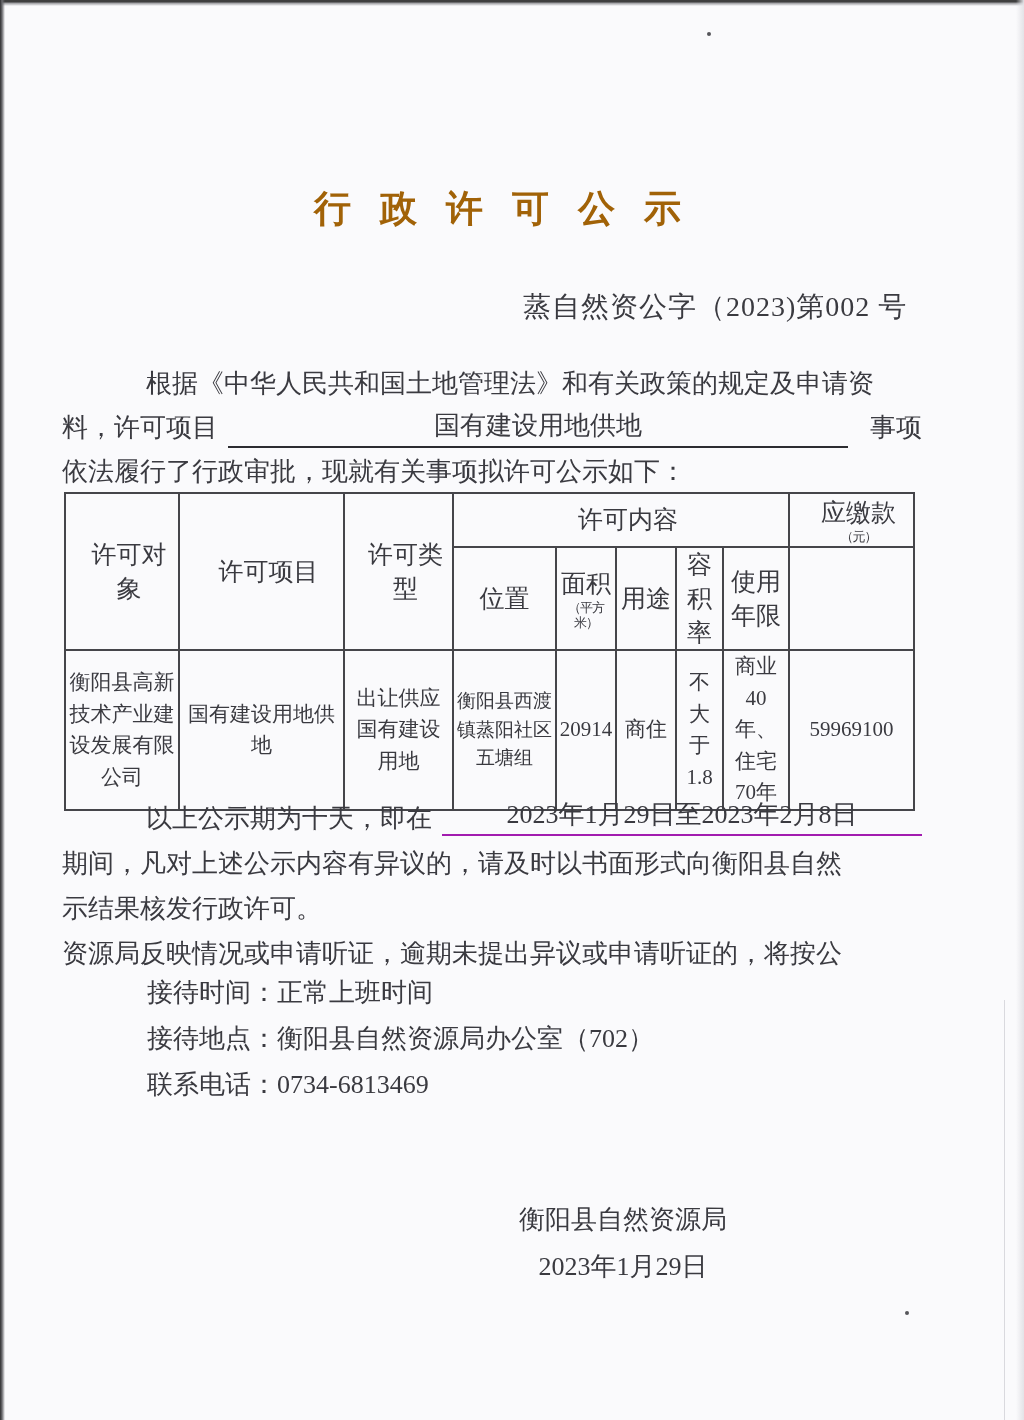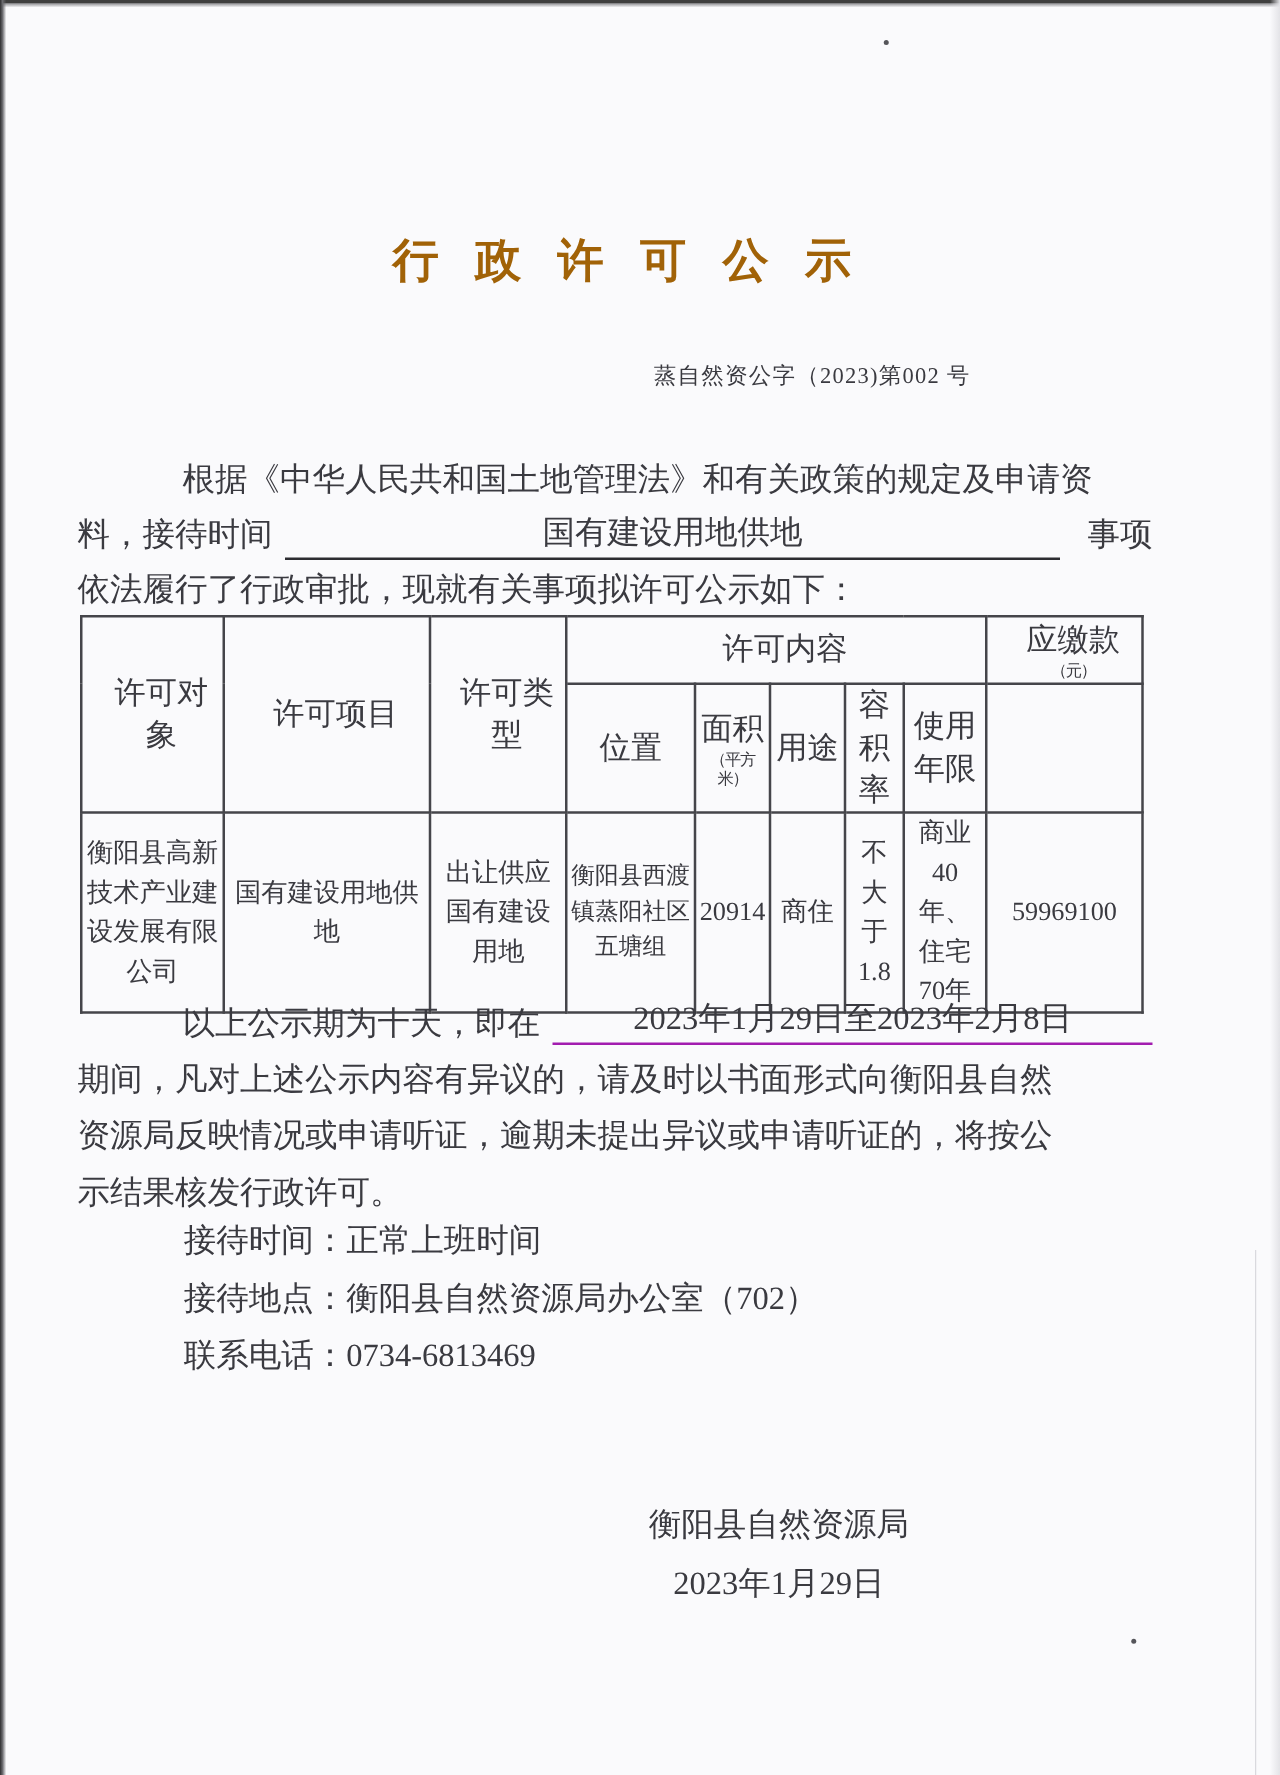--- a/index.html
+++ b/index.html
@@ -34,21 +34,21 @@
   .speck-2 { left: 905px; top: 1311px; width: 4px; height: 4px; }
 
   .title {
     position: absolute; top: 184px; left: 0; width: 1024px;
     margin: 0; text-align: center;
     font-size: 37px; font-weight: bold; letter-spacing: 29px;
     color: #a16207;
   }
   .docnum {
     position: absolute; top: 288px; left: 523px;
-    font-size: 18px; letter-spacing: 1px;
+    font-size: 28px; letter-spacing: 1px;
   }
 
   .para { position: absolute; left: 62px; width: 860px; font-size: 26px; }
   .para .line { height: 44px; line-height: 44px; white-space: nowrap; }
   .para1 { top: 362px; }
   .para1 .indent { padding-left: 84px; }
   .fill-line { display: flex; align-items: stretch; }
   .fill-line .blank {
     flex: 1; text-align: center;
     border-bottom: 2px solid #2c2c31;
@@ -104,21 +104,21 @@
   <div class="speck speck-1"></div>
   <div class="speck speck-2"></div>
 
   <h1 class="title">行政许可公示</h1>
 
   <div class="docnum">蒸自然资公字（2023)第002 号</div>
 
   <div class="para para1">
     <div class="line indent">根据《中华人民共和国土地管理法》和有关政策的规定及申请资</div>
     <div class="line fill-line">
-      <span>料，接待时间</span>
+      <span>料，许可项目</span>
       <span class="blank">国有建设用地供地</span>
       <span>事项</span>
     </div>
     <div class="line">依法履行了行政审批，现就有关事项拟许可公示如下：</div>
   </div>
 
   <table class="permit-table">
     <colgroup>
       <col style="width:114px">
         <col style="width:165px">
@@ -165,22 +165,22 @@
     </tr>
   </tbody>
     </table>
 
   <div class="para notice">
     <div class="line fill-line">
       <span class="np">以上公示期为十天，即在</span>
       <span class="blank2">2023年1月29日至2023年2月8日</span>
     </div>
     <div class="line">期间，凡对上述公示内容有异议的，请及时以书面形式向衡阳县自然</div>
+    <div class="line">示结果核发行政许可。</div>
     <div class="line">资源局反映情况或申请听证，逾期未提出异议或申请听证的，将按公</div>
-    <div class="line">示结果核发行政许可。</div>
   </div>
 
   <div class="contact">
     <div class="line">
       <span>接待时间：</span><span>正常上班时间</span>
     </div>
     <div class="line">
       <span>接待地点：</span><span>衡阳县自然资源局办公室（702）</span>
     </div>
     <div class="line">

